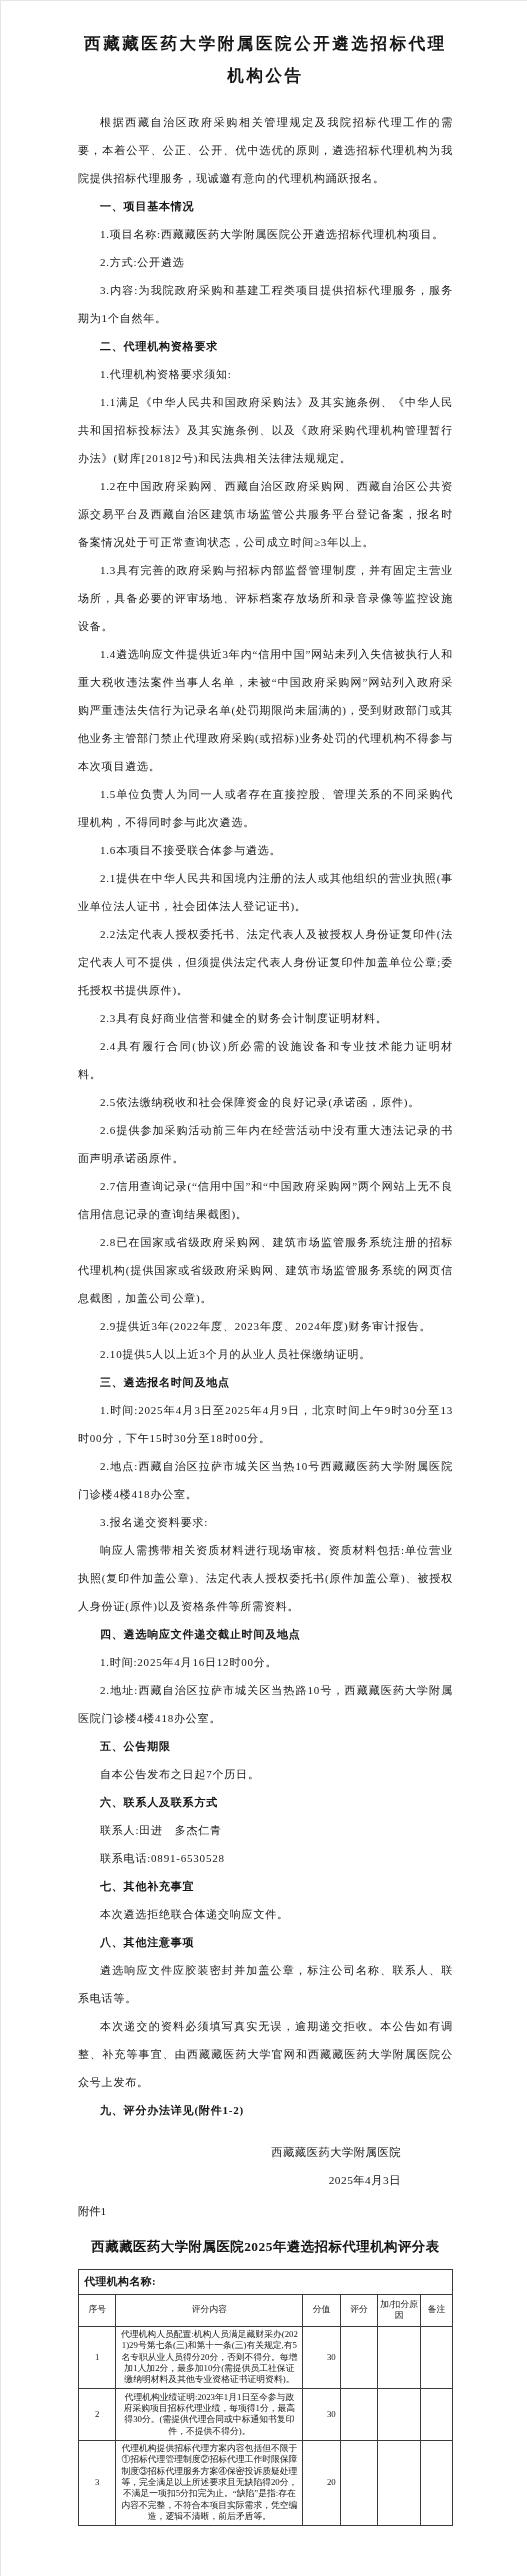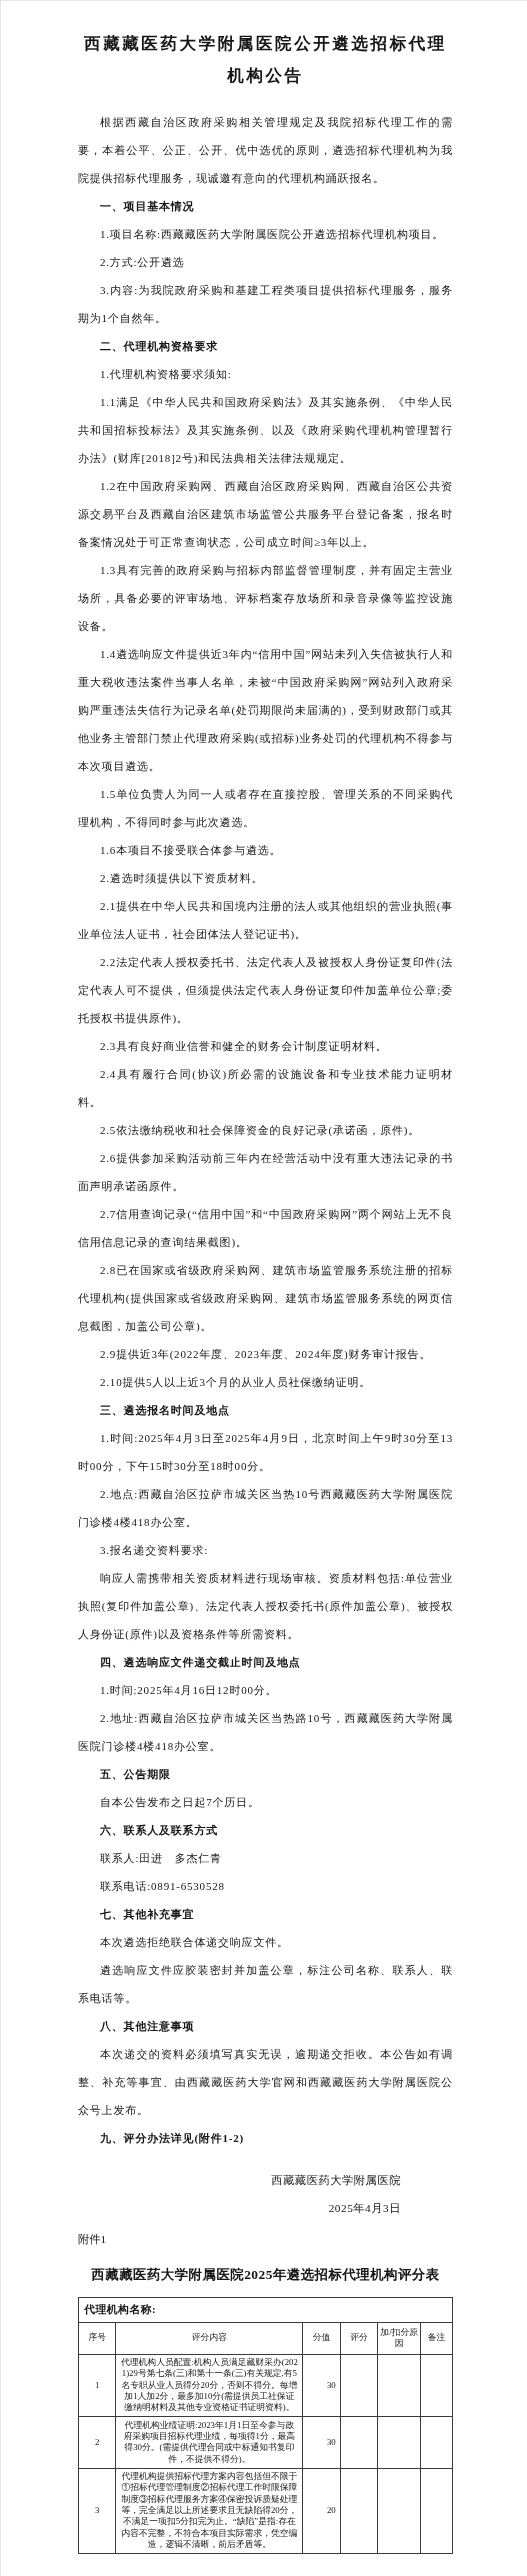--- a/index.html
+++ b/index.html
@@ -60,21 +60,20 @@
   <p class="para">2.方式:公开遴选</p>
   <p class="para">3.内容:为我院政府采购和基建工程类项目提供招标代理服务，服务期为1个自然年。</p>
   <p class="para bold">二、代理机构资格要求</p>
   <p class="para">1.代理机构资格要求须知:</p>
   <p class="para">1.1满足《中华人民共和国政府采购法》及其实施条例、《中华人民共和国招标投标法》及其实施条例、以及《政府采购代理机构管理暂行办法》(财库[2018]2号)和民法典相关法律法规规定。</p>
   <p class="para">1.2在中国政府采购网、西藏自治区政府采购网、西藏自治区公共资源交易平台及西藏自治区建筑市场监管公共服务平台登记备案，报名时备案情况处于可正常查询状态，公司成立时间≥3年以上。</p>
   <p class="para">1.3具有完善的政府采购与招标内部监督管理制度，并有固定主营业场所，具备必要的评审场地、评标档案存放场所和录音录像等监控设施设备。</p>
   <p class="para">1.4遴选响应文件提供近3年内“信用中国”网站未列入失信被执行人和重大税收违法案件当事人名单，未被“中国政府采购网”网站列入政府采购严重违法失信行为记录名单(处罚期限尚未届满的)，受到财政部门或其他业务主管部门禁止代理政府采购(或招标)业务处罚的代理机构不得参与本次项目遴选。</p>
   <p class="para">1.5单位负责人为同一人或者存在直接控股、管理关系的不同采购代理机构，不得同时参与此次遴选。</p>
   <p class="para">1.6本项目不接受联合体参与遴选。</p>
-  <p class="para">2.遴选时须提供以下资质材料。</p>
   <p class="para">2.1提供在中华人民共和国境内注册的法人或其他组织的营业执照(事业单位法人证书，社会团体法人登记证书)。</p>
   <p class="para">2.2法定代表人授权委托书、法定代表人及被授权人身份证复印件(法定代表人可不提供，但须提供法定代表人身份证复印件加盖单位公章;委托授权书提供原件)。</p>
   <p class="para">2.3具有良好商业信誉和健全的财务会计制度证明材料。</p>
   <p class="para">2.4具有履行合同(协议)所必需的设施设备和专业技术能力证明材料。</p>
   <p class="para">2.5依法缴纳税收和社会保障资金的良好记录(承诺函，原件)。</p>
   <p class="para">2.6提供参加采购活动前三年内在经营活动中没有重大违法记录的书面声明承诺函原件。</p>
   <p class="para">2.7信用查询记录(“信用中国”和“中国政府采购网”两个网站上无不良信用信息记录的查询结果截图)。</p>
   <p class="para">2.8已在国家或省级政府采购网、建筑市场监管服务系统注册的招标代理机构(提供国家或省级政府采购网、建筑市场监管服务系统的网页信息截图，加盖公司公章)。</p>
   <p class="para">2.9提供近3年(2022年度、2023年度、2024年度)财务审计报告。</p>
   <p class="para">2.10提供5人以上近3个月的从业人员社保缴纳证明。</p>
@@ -86,22 +85,22 @@
   <p class="para bold">四、遴选响应文件递交截止时间及地点</p>
   <p class="para">1.时间:2025年4月16日12时00分。</p>
   <p class="para">2.地址:西藏自治区拉萨市城关区当热路10号，西藏藏医药大学附属医院门诊楼4楼418办公室。</p>
   <p class="para bold">五、公告期限</p>
   <p class="para">自本公告发布之日起7个历日。</p>
   <p class="para bold">六、联系人及联系方式</p>
   <p class="para">联系人:田进　多杰仁青</p>
   <p class="para">联系电话:0891-6530528</p>
   <p class="para bold">七、其他补充事宜</p>
   <p class="para">本次遴选拒绝联合体递交响应文件。</p>
+  <p class="para bold">八、其他注意事项</p>
   <p class="para">遴选响应文件应胶装密封并加盖公章，标注公司名称、联系人、联系电话等。</p>
-  <p class="para bold">八、其他注意事项</p>
   <p class="para">本次递交的资料必须填写真实无误，逾期递交拒收。本公告如有调整、补充等事宜、由西藏藏医药大学官网和西藏藏医药大学附属医院公众号上发布。</p>
   <p class="para bold">九、评分办法详见(附件1-2)</p>
 
   <div class="sign-block">
     <div>西藏藏医药大学附属医院</div>
     <div>2025年4月3日</div>
   </div>
 
   <div class="att-label">附件1</div>
   <div class="table-title">西藏藏医药大学附属医院2025年遴选招标代理机构评分表</div>

